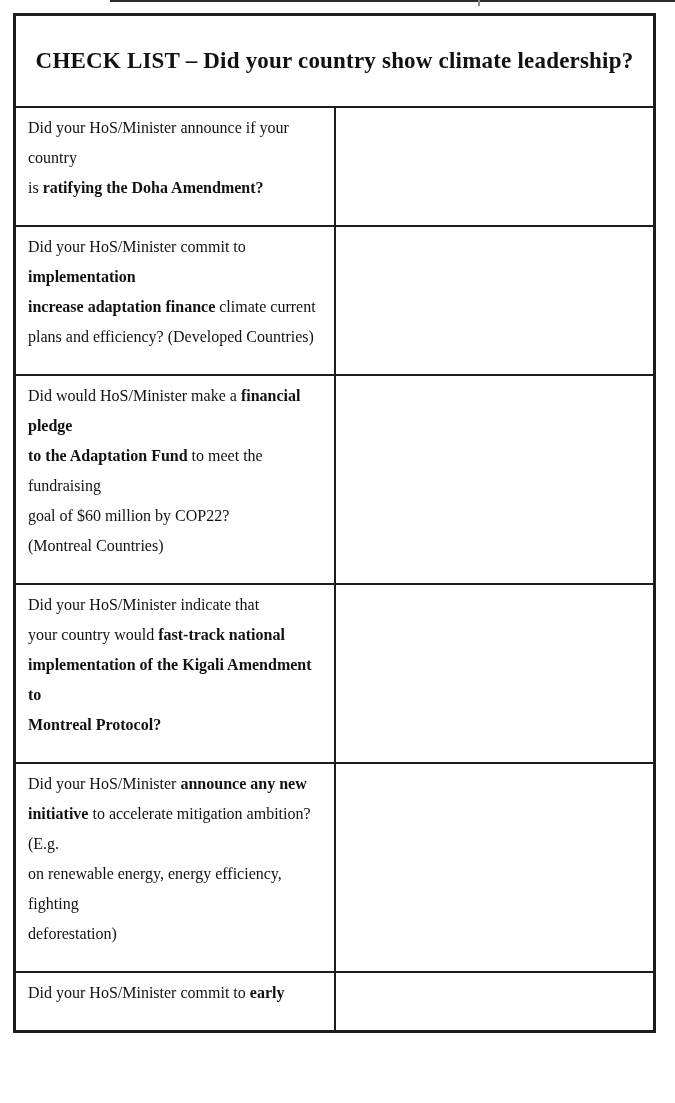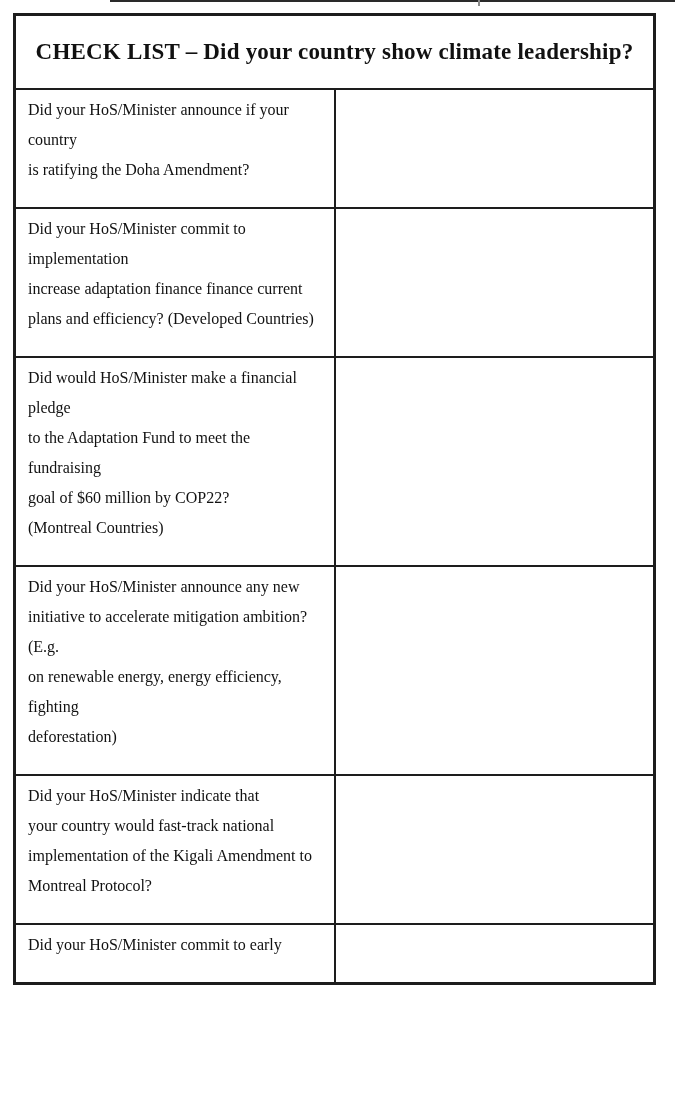--- a/index.html
+++ b/index.html
@@ -44,35 +44,35 @@
   table.checklist td {
     border: 2px solid #1d1d1d;
     background: #ffffff;
   }
   th.header-cell {
     height: 64px;
     text-align: center;
     vertical-align: middle;
     font-weight: bold;
     font-size: 23px;
-    padding: 4px 10px;
+    padding: 13px 10px;
     letter-spacing: 0.2px;
   }
   td.question-cell {
     width: 444px;
     vertical-align: top;
     padding: 5px 10px 22px 12px;
     font-size: 16px;
     line-height: 30px;
   }
   td.answer-cell {
     width: 157px;
   }
   .line { display: block; }
-  .seg-bold { font-weight: normal; }
+  .seg-bold { font-weight: bold; }
 </style>
 </head>
 <body>
 
 <div class="cutoff-line-top"></div>
 <div class="cutoff-stub"></div>
 
 <table class="checklist">
   <thead>
     <tr>
@@ -83,49 +83,49 @@
       <tr>
         <td class="question-cell">
           <div class="line"><span>Did your HoS/Minister announce if your country</span></div>
           <div class="line"><span>is </span><span class="seg-bold">ratifying the Doha Amendment?</span></div>
         </td>
         <td class="answer-cell"></td>
       </tr>
       <tr>
         <td class="question-cell">
           <div class="line"><span>Did your HoS/Minister commit to </span><span class="seg-bold">implementation</span></div>
-          <div class="line"><span class="seg-bold">increase adaptation finance</span><span> finance current</span></div>
+          <div class="line"><span class="seg-bold">increase adaptation finance</span><span> climate current</span></div>
           <div class="line"><span>plans and efficiency? (Developed Countries)</span></div>
         </td>
         <td class="answer-cell"></td>
       </tr>
       <tr>
         <td class="question-cell">
           <div class="line"><span>Did would HoS/Minister make a </span><span class="seg-bold">financial pledge</span></div>
           <div class="line"><span class="seg-bold">to the Adaptation Fund</span><span> to meet the fundraising</span></div>
           <div class="line"><span>goal of $60 million by COP22?</span></div>
           <div class="line"><span>(Montreal Countries)</span></div>
         </td>
         <td class="answer-cell"></td>
       </tr>
       <tr>
         <td class="question-cell">
-          <div class="line"><span>Did your HoS/Minister </span><span class="seg-bold">announce any new</span></div>
-          <div class="line"><span class="seg-bold">initiative</span><span> to accelerate mitigation ambition? (E.g.</span></div>
-          <div class="line"><span>on renewable energy, energy efficiency, fighting</span></div>
-          <div class="line"><span>deforestation)</span></div>
+          <div class="line"><span>Did your HoS/Minister indicate that</span></div>
+          <div class="line"><span>your country would </span><span class="seg-bold">fast-track national</span></div>
+          <div class="line"><span class="seg-bold">implementation of the Kigali Amendment to</span></div>
+          <div class="line"><span class="seg-bold">Montreal Protocol?</span></div>
         </td>
         <td class="answer-cell"></td>
       </tr>
       <tr>
         <td class="question-cell">
-          <div class="line"><span>Did your HoS/Minister indicate that</span></div>
-          <div class="line"><span>your country would </span><span class="seg-bold">fast-track national</span></div>
-          <div class="line"><span class="seg-bold">implementation of the Kigali Amendment to</span></div>
-          <div class="line"><span class="seg-bold">Montreal Protocol?</span></div>
+          <div class="line"><span>Did your HoS/Minister </span><span class="seg-bold">announce any new</span></div>
+          <div class="line"><span class="seg-bold">initiative</span><span> to accelerate mitigation ambition? (E.g.</span></div>
+          <div class="line"><span>on renewable energy, energy efficiency, fighting</span></div>
+          <div class="line"><span>deforestation)</span></div>
         </td>
         <td class="answer-cell"></td>
       </tr>
       <tr>
         <td class="question-cell">
           <div class="line"><span>Did your HoS/Minister commit to </span><span class="seg-bold">early</span></div>
         </td>
         <td class="answer-cell"></td>
       </tr>
     </tbody>

